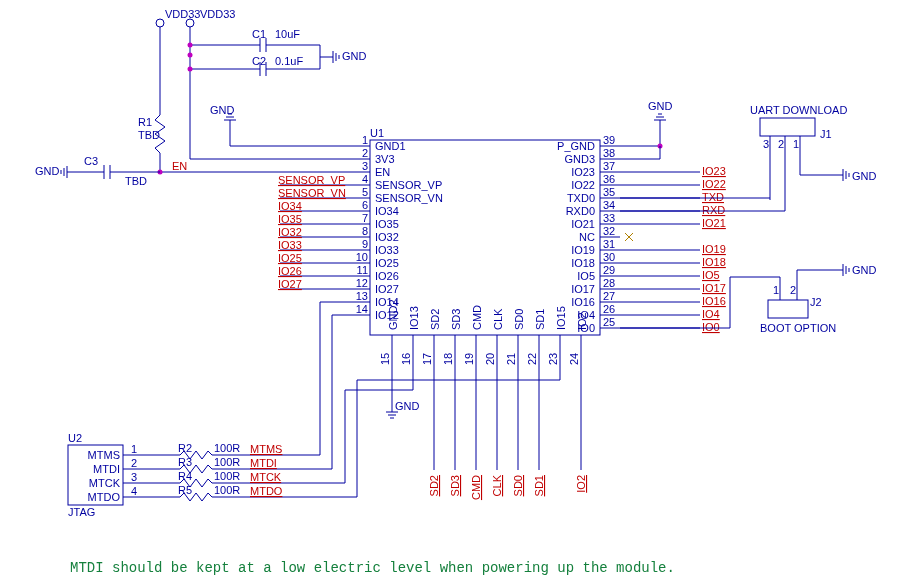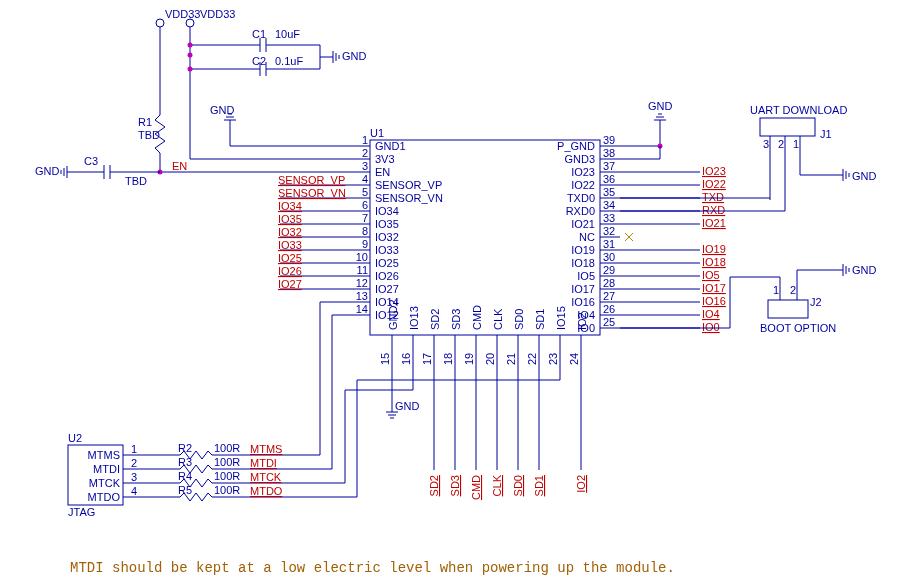--- a/index.html
+++ b/index.html
@@ -17,21 +17,21 @@
   .box { stroke: #0000A0; stroke-width: 1; fill: none; }
   .netlabel { font-size: 11px; fill: #C00000; }
   .complabel { font-size: 11px; fill: #0000A0; }
   .signal { font-size: 11px; fill: #0000A0; }
   .footnote {
     position: absolute;
     bottom: 4px;
     left: 70px;
     font-family: "Courier New", monospace;
     font-size: 14px;
-    color: #a16207;
+    color: #15803d;
   }
 </style>
 </head>
 <body>
 
 
 
 <svg width="903" height="580" viewBox="0 0 903 580">
 
   <rect class="box" x="370" y="140" width="230" height="195"></rect>

